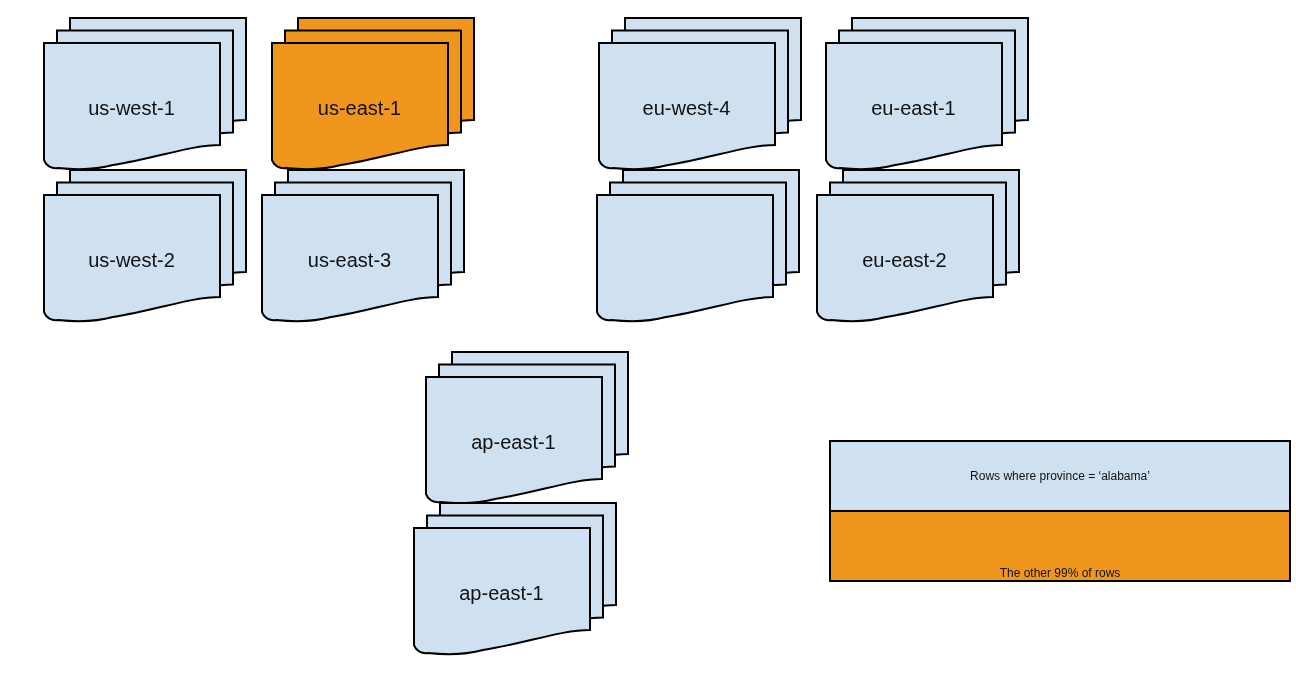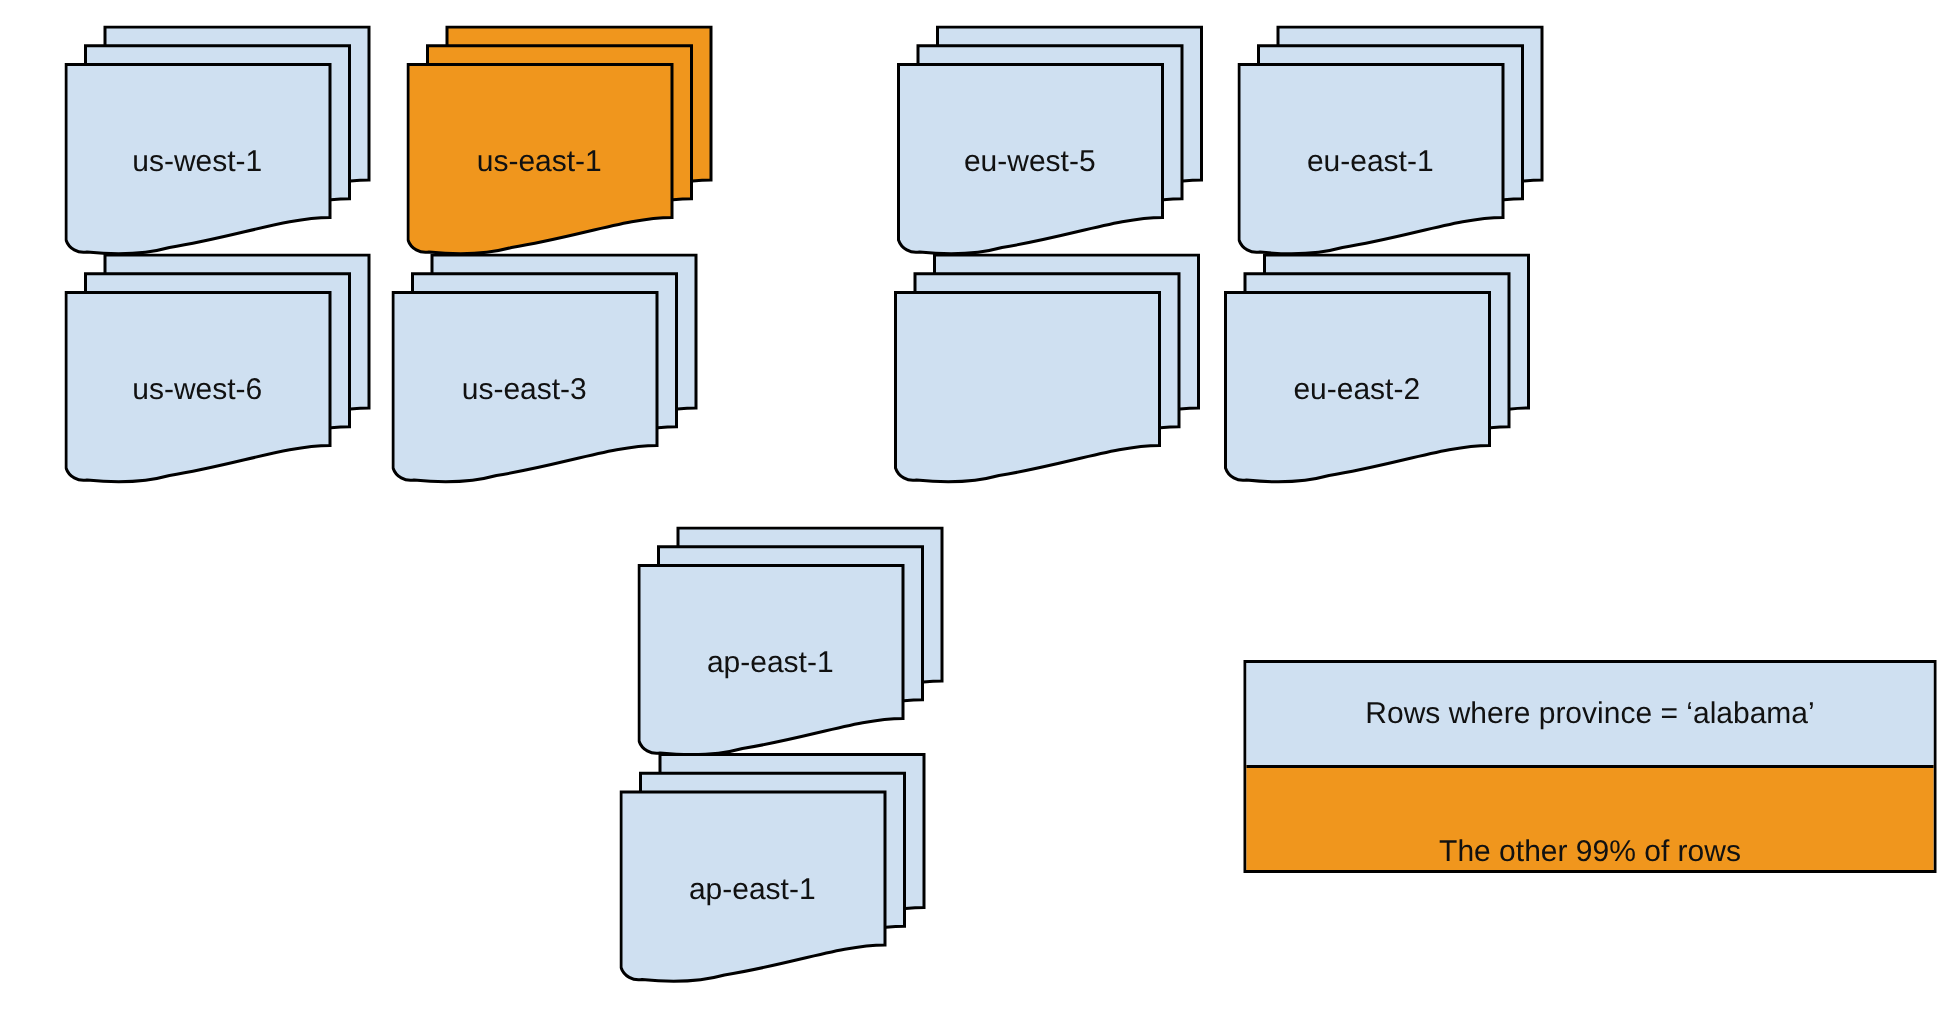--- a/index.html
+++ b/index.html
@@ -47,21 +47,21 @@
     left: 805px;
     top: 440px;
     width: 458px;
     border: 2px solid var(--line, #000000);
   }
   .legend-row {
     height: 68px;
     display: flex;
     align-items: center;
     justify-content: center;
-    font-size: 20px;
+    font-size: 12px;
     color: #111111;
   }
   .legend-row.blue { background: var(--doc-blue, #cfe0f1); }
   .legend-row.orange {
     background: var(--doc-orange, #f0961d);
     border-top: 2px solid var(--line, #000000);
     align-items: flex-end;
   }
   .defs-holder { position: absolute; width: 0; height: 0; overflow: hidden; }
 </style>
@@ -93,39 +93,39 @@
     </svg>
     <span class="stack-label">us-east-1</span>
   </div>
 
   <div class="stack" style="left:574px;top:17px">
     <svg class="stack-svg" width="205" height="155" viewBox="-1 -1 205 155">
       <use href="#docShape" class="doc" transform="translate(26,0)"></use>
       <use href="#docShape" class="doc" transform="translate(13,12.5)"></use>
       <use href="#docShape" class="doc" transform="translate(0,25)"></use>
     </svg>
-    <span class="stack-label">eu-west-5</span>
+    <span class="stack-label">eu-west-4</span>
   </div>
 
   <div class="stack" style="left:801px;top:17px">
     <svg class="stack-svg" width="205" height="155" viewBox="-1 -1 205 155">
       <use href="#docShape" class="doc" transform="translate(26,0)"></use>
       <use href="#docShape" class="doc" transform="translate(13,12.5)"></use>
       <use href="#docShape" class="doc" transform="translate(0,25)"></use>
     </svg>
     <span class="stack-label">eu-east-1</span>
   </div>
 
   <div class="stack" style="left:19px;top:169px">
     <svg class="stack-svg" width="205" height="155" viewBox="-1 -1 205 155">
       <use href="#docShape" class="doc" transform="translate(26,0)"></use>
       <use href="#docShape" class="doc" transform="translate(13,12.5)"></use>
       <use href="#docShape" class="doc" transform="translate(0,25)"></use>
     </svg>
-    <span class="stack-label">us-west-6</span>
+    <span class="stack-label">us-west-2</span>
   </div>
 
   <div class="stack" style="left:237px;top:169px">
     <svg class="stack-svg" width="205" height="155" viewBox="-1 -1 205 155">
       <use href="#docShape" class="doc" transform="translate(26,0)"></use>
       <use href="#docShape" class="doc" transform="translate(13,12.5)"></use>
       <use href="#docShape" class="doc" transform="translate(0,25)"></use>
     </svg>
     <span class="stack-label">us-east-3</span>
   </div>

